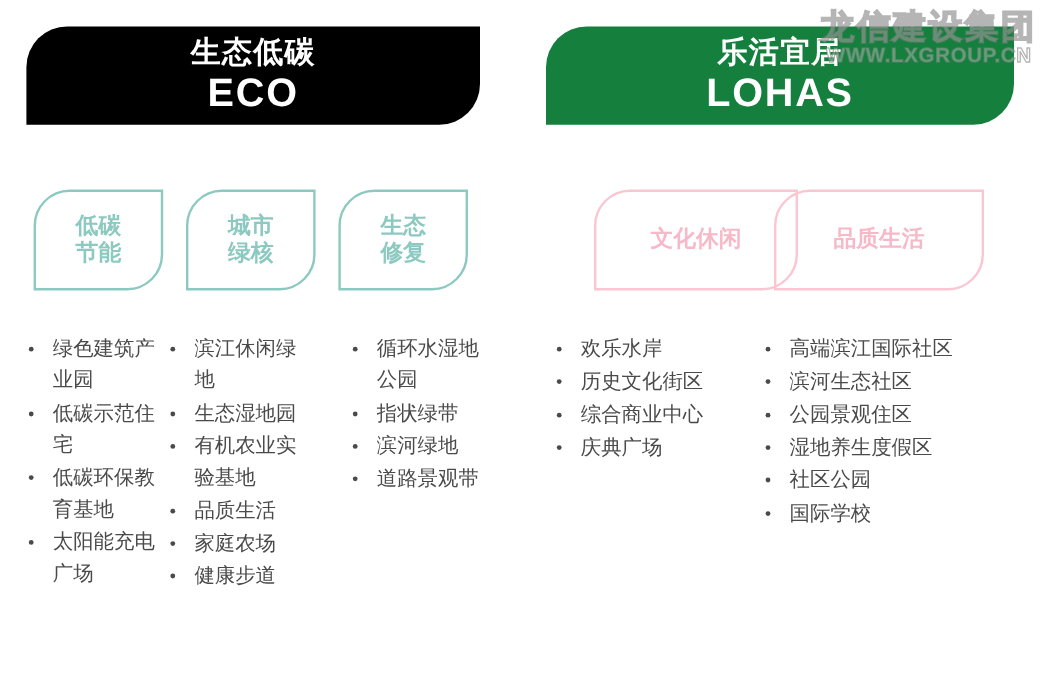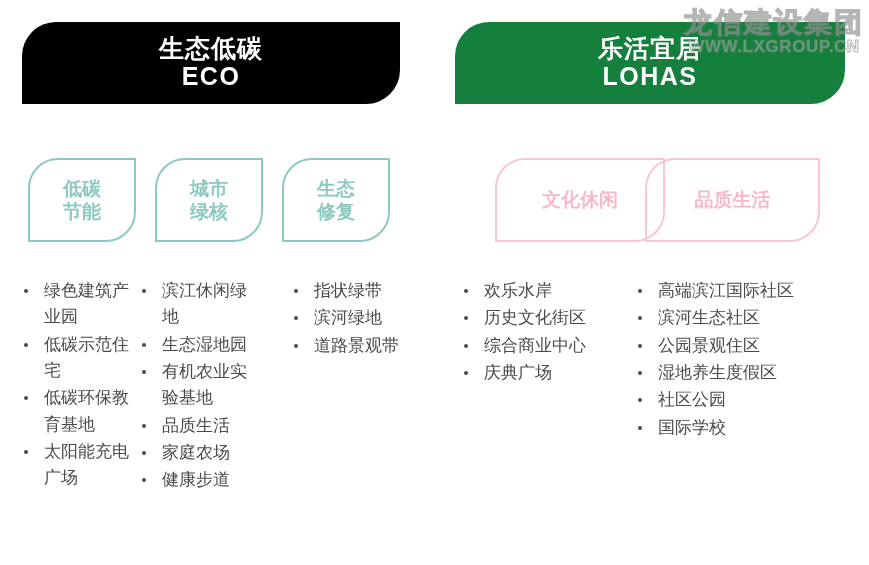--- a/index.html
+++ b/index.html
@@ -42,21 +42,21 @@
     width: 390px;
     background: #15803d;
   }
   .banner .cn {
     font-size: 25px;
     font-weight: bold;
     line-height: 1.08;
     letter-spacing: 1px;
   }
   .banner .en {
-    font-size: 25px;
+    font-size: 33px;
     font-weight: bold;
     line-height: 1.1;
     letter-spacing: 1.5px;
     margin-top: 1px;
   }
 
   
   .pill {
     position: absolute;
     top: 158px;
@@ -192,20 +192,21 @@
       <li>滨江休闲绿地</li>
       <li>生态湿地园</li>
       <li>有机农业实验基地</li>
       <li>品质生活</li>
       <li>家庭农场</li>
       <li>健康步道</li>
     </ul>
 </div>
 <div class="col c3">
   <ul>
+      <li>循环水湿地公园</li>
       <li>指状绿带</li>
       <li>滨河绿地</li>
       <li>道路景观带</li>
     </ul>
 </div>
 <div class="col c4">
   <ul>
       <li>欢乐水岸</li>
       <li>历史文化街区</li>
       <li>综合商业中心</li>

